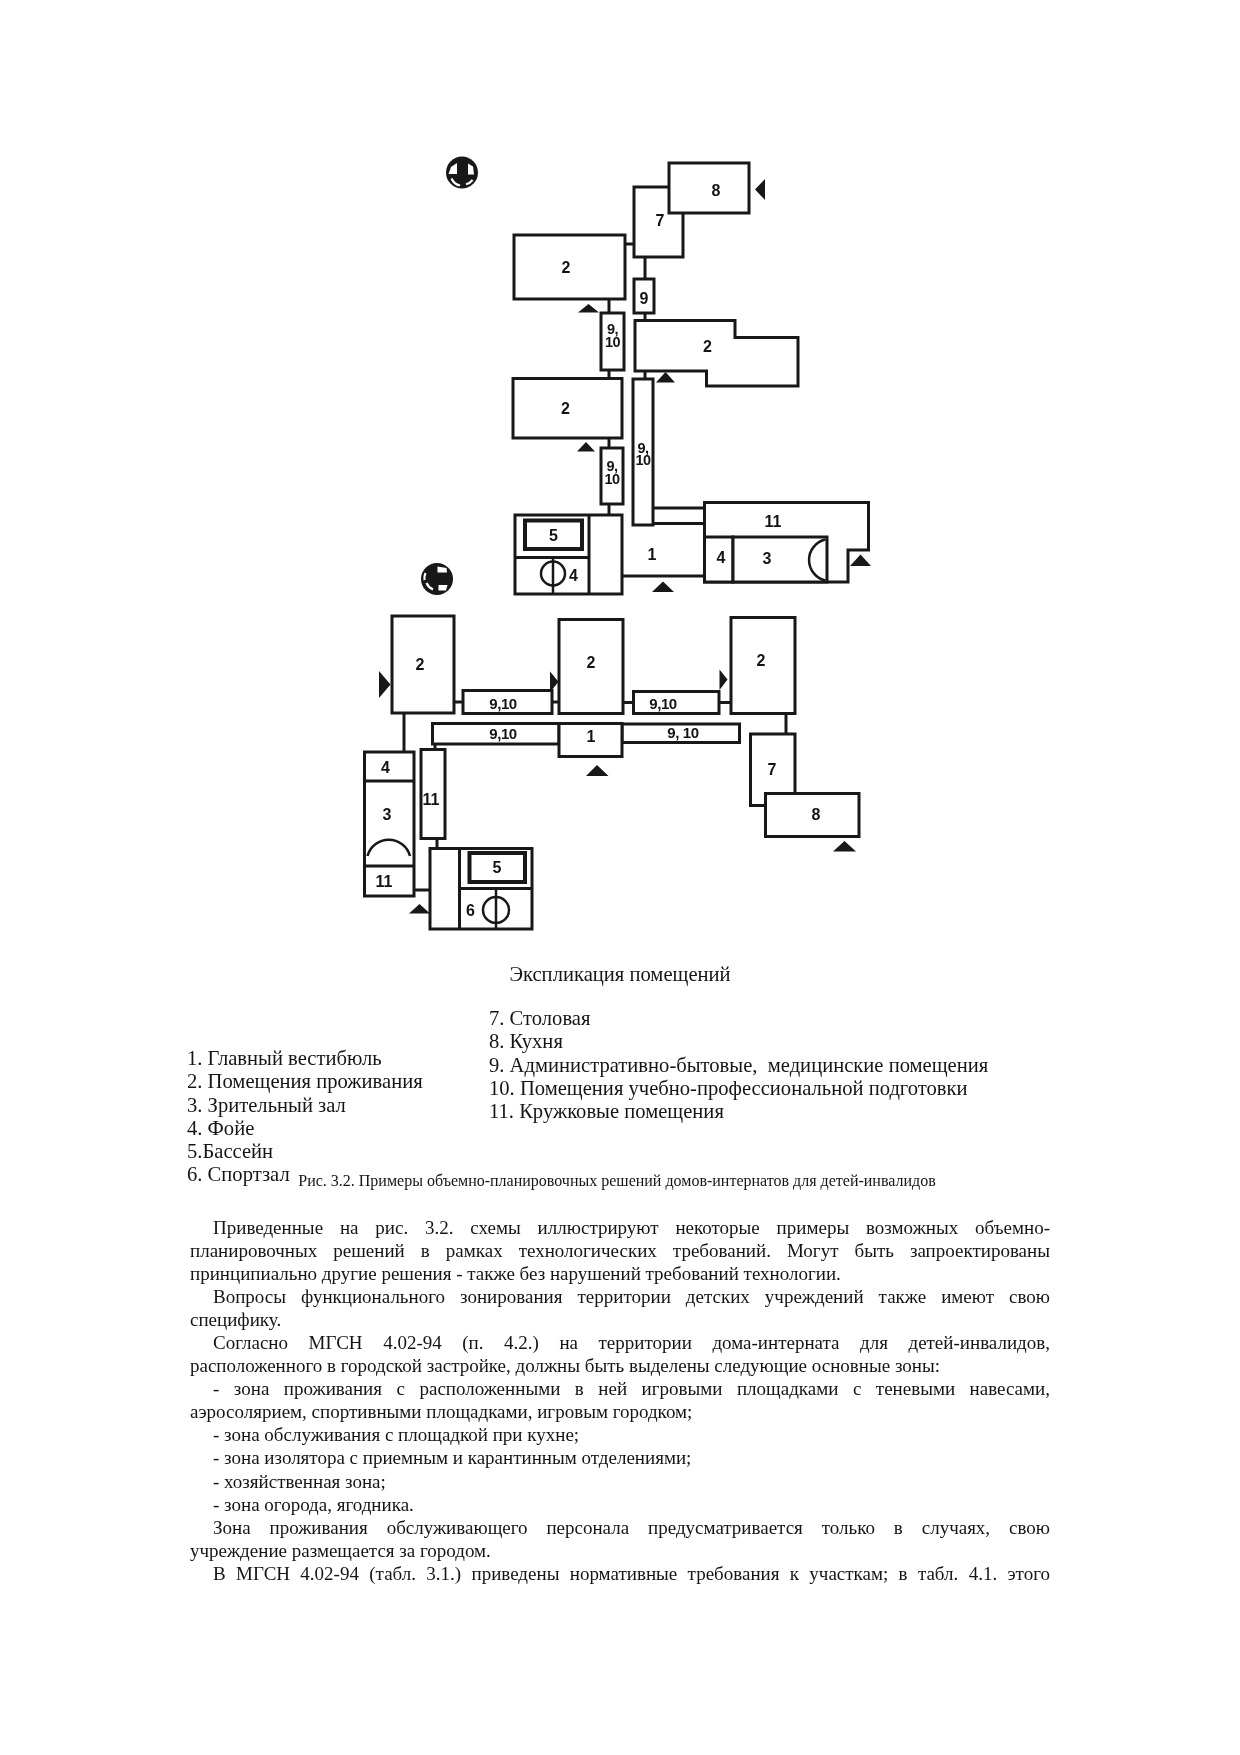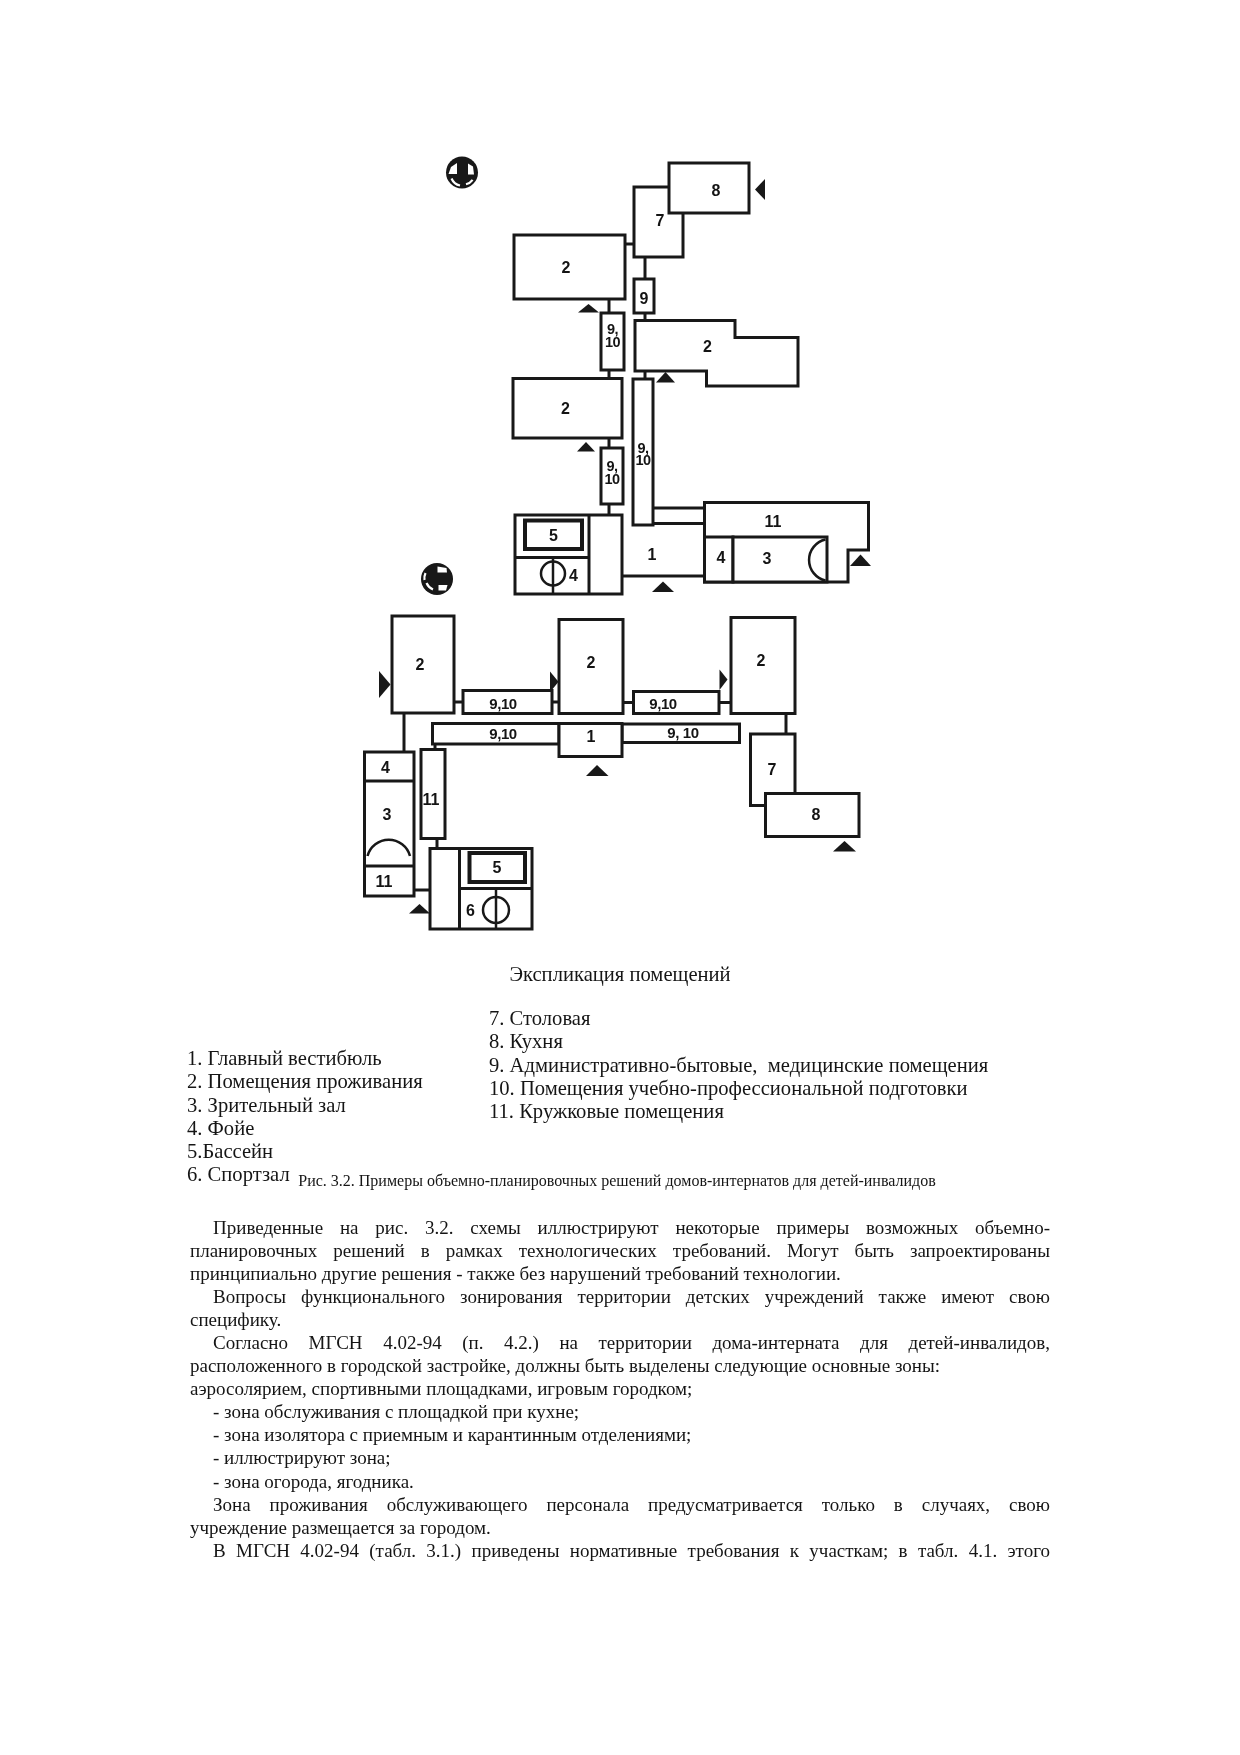--- a/index.html
+++ b/index.html
@@ -201,21 +201,22 @@
 <div class="abs txt" style="left:187px;top:1169px;width:860px;text-align:center;font-size:16px;">Рис. 3.2. Примеры объемно-планировочных решений домов-интернатов для детей-инвалидов</div>
 
 <div class="abs body" style="left:190px;top:1216px;width:860px;">
 <div class="i j">Приведенные на рис. 3.2. схемы иллюстрируют некоторые примеры возможных объемно-</div>
 <div class="j">планировочных решений в рамках технологических требований. Могут быть запроектированы</div>
 <div>принципиально другие решения - также без нарушений требований технологии.</div>
 <div class="i j">Вопросы функционального зонирования территории детских учреждений также имеют свою</div>
 <div>специфику.</div>
 <div class="i j">Согласно МГСН 4.02-94 (п. 4.2.) на территории дома-интерната для детей-инвалидов,</div>
 <div>расположенного в городской застройке, должны быть выделены следующие основные зоны:</div>
+<div class="i j">- зона проживания с расположенными в ней игровыми площадками с теневыми навесами,</div>
 <div>аэросолярием, спортивными площадками, игровым городком;</div>
 <div class="i">- зона обслуживания с площадкой при кухне;</div>
 <div class="i">- зона изолятора с приемным и карантинным отделениями;</div>
-<div class="i">- иллюстрируют зона;</div>
+<div class="i">- хозяйственная зона;</div>
 <div class="i">- зона огорода, ягодника.</div>
 <div class="i j">Зона проживания обслуживающего персонала предусматривается только в случаях, свою</div>
 <div>учреждение размещается за городом.</div>
 <div class="i j">В МГСН 4.02-94 (табл. 3.1.) приведены нормативные требования к участкам; в табл. 4.1. этого</div>
 </div>
 
 </body></html>

